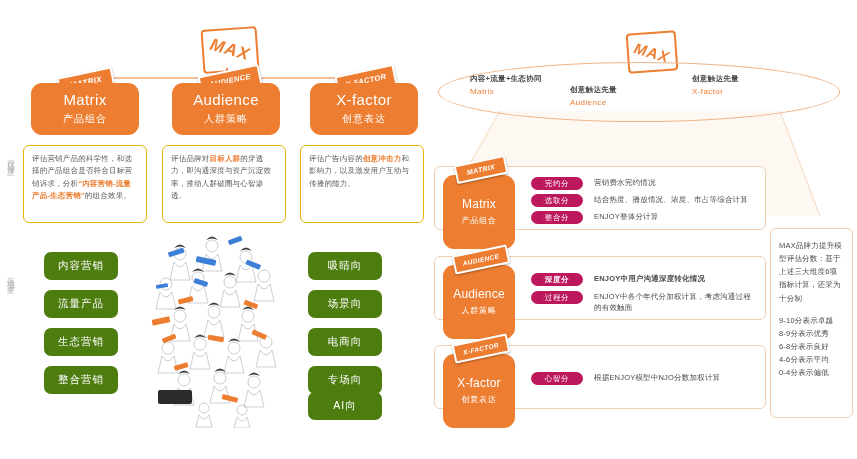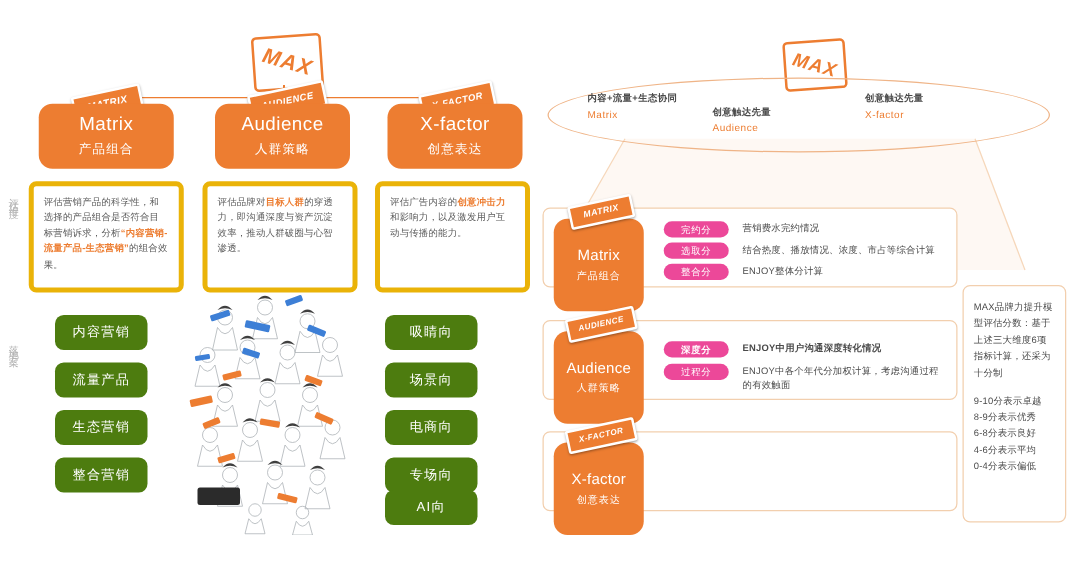--- a/index.html
+++ b/index.html
@@ -60,22 +60,22 @@
 
   .toprect{
     position:absolute;width:108px;height:52px;border-radius:11px;background:#ED7D31;
     display:flex;flex-direction:column;align-items:center;justify-content:center;
     color:#fff;
   }
   .toprect .en{font-size:15px;letter-spacing:.4px;line-height:1.1;}
   .toprect .cn{font-size:10px;margin-top:3px;letter-spacing:1px;}
 
   .descbox{
-    position:absolute;width:124px;height:89px;
-    border:4px solid #eab308;border-radius:6px;background:#fff;
+    position:absolute;width:124px;height:78px;
+    border:1px solid #eab308;border-radius:6px;background:#fff;
     padding:7px 8px;box-sizing:border-box;
     font-size:7.5px;line-height:1.65;color:#5b5b5b;
     letter-spacing:.2px;
   }
   .descbox b{color:#ED7D31;font-weight:bold;}
 
   .tagbtn{
     position:absolute;width:74px;height:28px;border-radius:7px;background:#4d7c0f;
     color:#fff;font-size:10.5px;letter-spacing:1px;
     display:flex;align-items:center;justify-content:center;
@@ -103,21 +103,21 @@
     border:1px solid #F2CFAE;border-radius:6px;background:#fff;
   }
   .rcard .badge{
     position:absolute;left:8px;top:8px;width:72px;height:74px;border-radius:11px;background:#ED7D31;
     display:flex;flex-direction:column;align-items:center;justify-content:center;color:#fff;
   }
   .rcard .badge .en{font-size:12px;letter-spacing:.2px;line-height:1.1;}
   .rcard .badge .cn{font-size:8px;margin-top:4px;letter-spacing:.8px;}
   .rowline{position:absolute;display:flex;align-items:flex-start;}
   .scorepill{
-    width:52px;height:13px;border-radius:7px;background:#ec4899;color:#fff;
+    width:52px;height:13px;border-radius:7px;background:#be185d;color:#fff;
     font-size:7.5px;display:flex;align-items:center;justify-content:center;
     letter-spacing:.6px;flex:0 0 auto;
   }
   .scoredesc{font-size:7.5px;color:#4a4a4a;margin-left:11px;line-height:1.5;letter-spacing:.2px;}
 
   .notebox{
     position:absolute;
     border:1px solid #F2CFAE;border-radius:6px;background:#fff;
     padding:10px 8px;box-sizing:border-box;
     font-size:7.5px;line-height:1.75;color:#4a4a4a;letter-spacing:.2px;
@@ -332,20 +332,24 @@
       </div>
     </div>
 
     <div class="rcard" style="left:14px;top:345px;width:330px;height:62px;">
       <div class="badge">
         <div class="en">X-factor</div>
         <div class="cn">创意表达</div>
       </div>
       <div class="sticker" style="left:18px;top:-7px;width:52px;height:15px;transform:rotate(-12deg);font-size:6.5px;border-radius:2px;">X-FACTOR</div>
 
+      <div class="rowline" style="left:96px;top:26px;width:226px;">
+        <div class="scorepill">心智分</div>
+        <div class="scoredesc">根据ENJOY模型中NJO分数加权计算</div>
+      </div>
     </div>
 
     <div class="notebox" style="left:350px;top:228px;width:83px;height:190px;">
       <div>MAX品牌力提升模型评估分数：基于上述三大维度6项指标计算，还采为十分制</div>
       <div class="gap"></div>
       <div>9-10分表示卓越</div>
       <div>8-9分表示优秀</div>
       <div>6-8分表示良好</div>
       <div>4-6分表示平均</div>
       <div>0-4分表示偏低</div>

